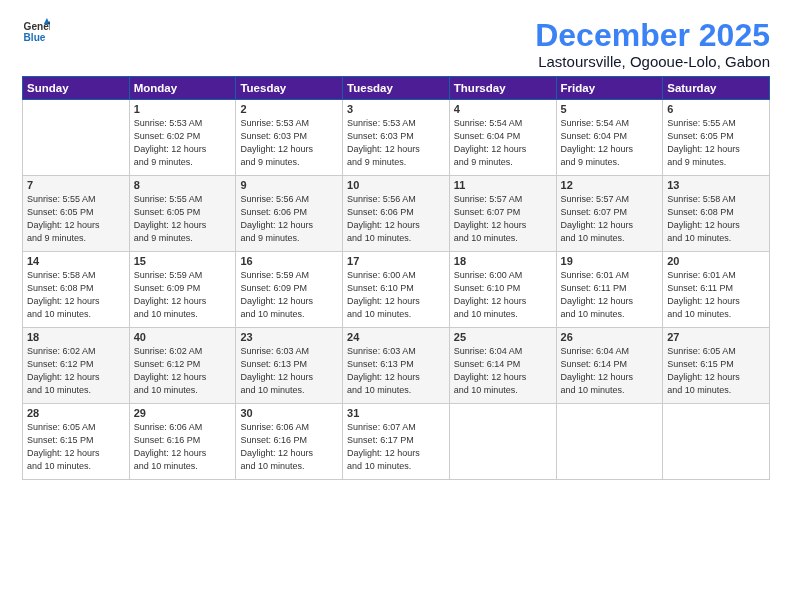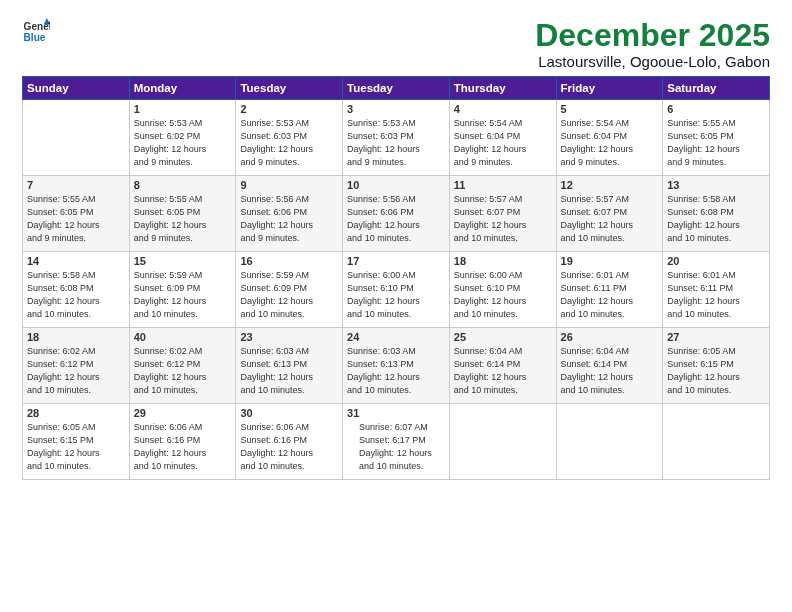--- a/index.html
+++ b/index.html
@@ -30,21 +30,21 @@
     .logo-icon {
       width: 28px;
       height: 28px;
     }
     .title-block {
       text-align: right;
     }
     .main-title {
       font-size: 32px;
       font-weight: bold;
-      color: #15803d;
+      color: #3b82f6;
       line-height: 1.1;
     }
     .subtitle {
       font-size: 15px;
       color: #0f172a;
     }
     table {
       width: 100%;
       border-collapse: collapse;
       table-layout: fixed;
@@ -331,21 +331,21 @@
           </td>
           <td>
             <span class="day-num">30</span>
             <div class="day-info" style="white-space: pre-line;">Sunrise: 6:06 AM
 Sunset: 6:16 PM
 Daylight: 12 hours
 and 10 minutes.</div>
           </td>
           <td>
             <span class="day-num">31</span>
-            <div class="day-info" style="white-space: pre-line; margin-left: 12px;">Sunrise: 6:07 AM
+            <div class="day-info" style="white-space: pre-line;">Sunrise: 6:07 AM
 Sunset: 6:17 PM
 Daylight: 12 hours
 and 10 minutes.</div>
           </td>
           <td></td>
           <td></td>
           <td></td>
         </tr>
       </tbody>
   </table>

